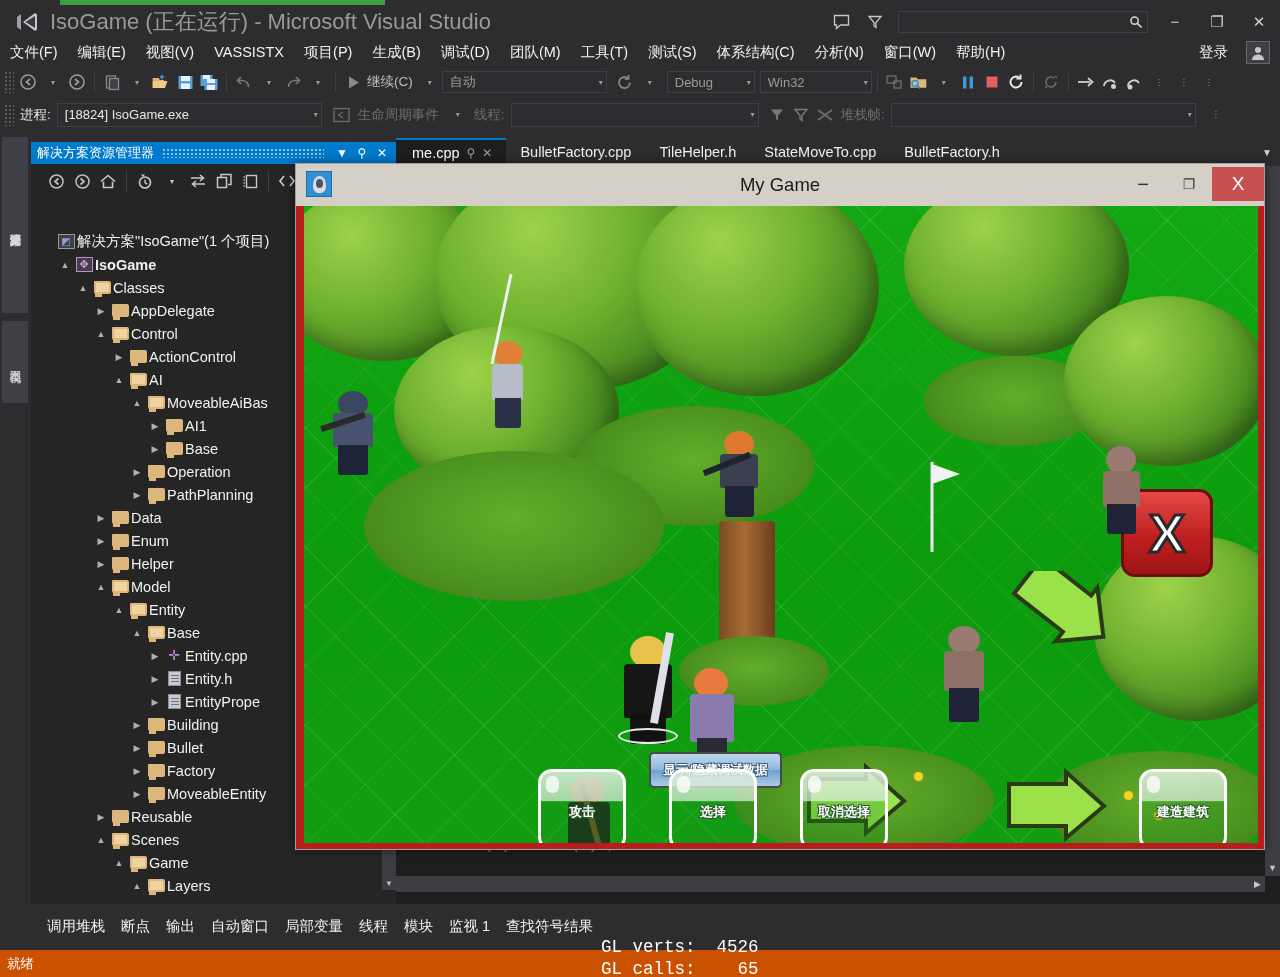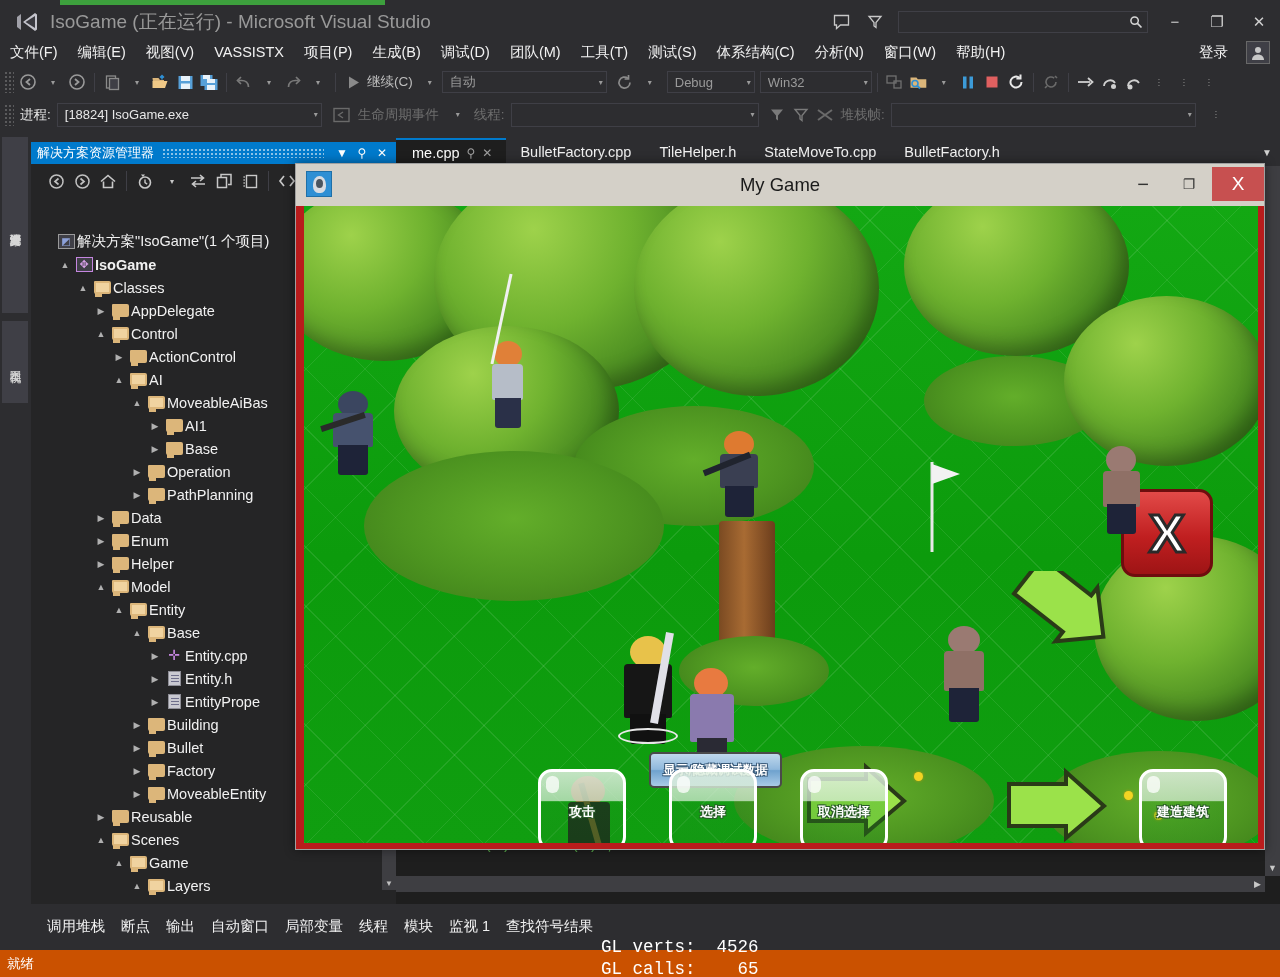--- a/index.html
+++ b/index.html
@@ -13,21 +13,21 @@
 
   
   #build-strip { position:absolute; left:0; top:0; width:1280px; height:5px; background:#2D2D30; }
   #build-strip .fill { position:absolute; left:60px; top:0; width:325px; height:5px; background:#3DA03D; }
 
   
   #titlebar { position:absolute; left:0; top:5px; width:1280px; height:33px; background:#2D2D30; }
   #vs-logo { position:absolute; left:14px; top:4px; width:26px; height:26px; }
   #title-text {
     position:absolute; left:50px; top:3px; height:28px; line-height:28px;
-    font-size:19px; color:#999999; white-space:nowrap;
+    font-size:22px; color:#999999; white-space:nowrap;
   }
   #tb-right { position:absolute; right:0; top:0; height:33px; display:flex; align-items:center; }
   .tb-icon { width:34px; height:33px; display:flex; align-items:center; justify-content:center; color:#C8C8C8; }
   #quick-launch {
     width:250px; height:22px; border:1px solid #3F3F46; background:#2D2D30;
     display:flex; align-items:center; padding:0 4px 0 8px; margin:0 6px;
   }
   #quick-launch .ql-text { flex:1; color:#fde047; font-size:12.5px; white-space:nowrap;margin-top:48px; }
   .winbtn { width:42px; height:33px; display:flex; align-items:center; justify-content:center; color:#D0D0D0; font-size:15px; }
 

